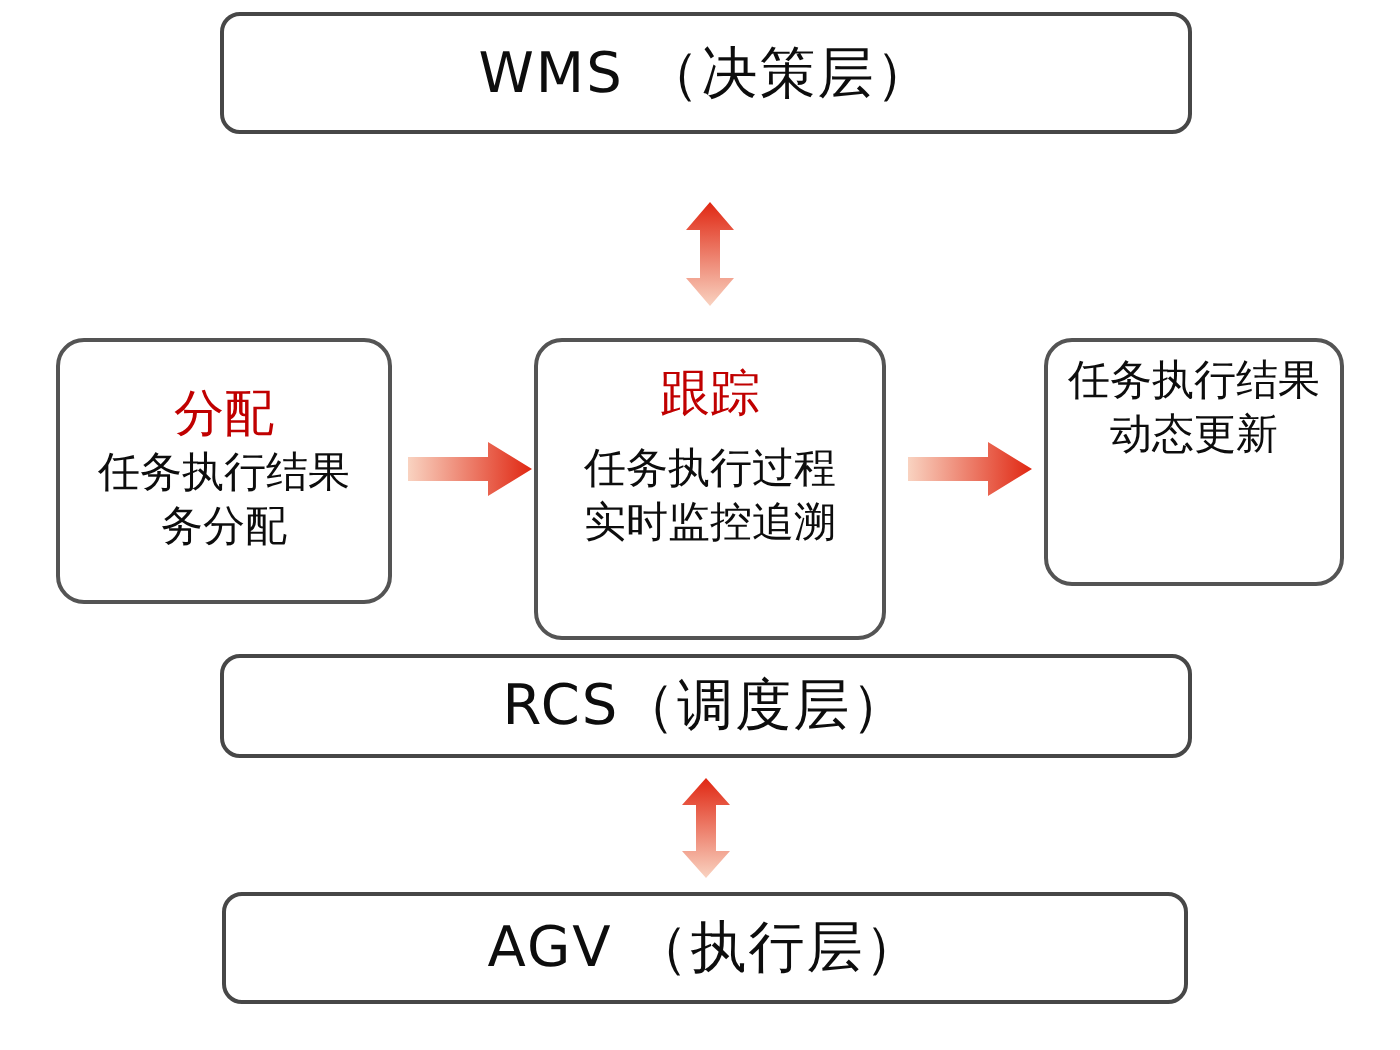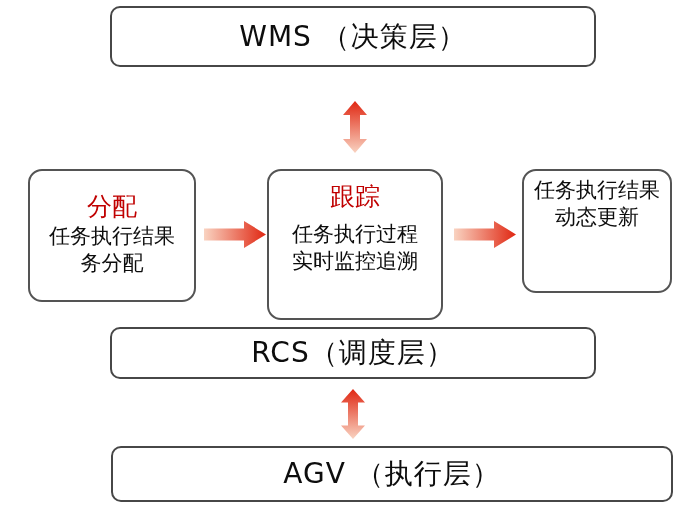--- a/index.html
+++ b/index.html
@@ -51,21 +51,21 @@
     line-height: 27px;
     color: #0d0d0d;
     white-space: nowrap;
   }
   .arrow {
     position: absolute;
     display: block;
   }
   #box-wms  { left: 110px; top: 6px;  width: 486px; height: 61px; }
   #box-rcs  { left: 110px; top: 327px; width: 486px; height: 52px; }
-  #box-agv  { left: 111px; top: 446px; width: 562px; height: 56px; }
+  #box-agv  { left: 111px; top: 446px; width: 483px; height: 56px; }
 
   #box-allocate { left: 28px;  top: 169px; width: 168px; height: 133px; padding-top: 16px; }
   #box-track    { left: 267px; top: 169px; width: 176px; height: 151px; padding-top: 6px; }
   #box-feedback { left: 522px; top: 169px; width: 150px; height: 124px; padding-top: 6px; }
   #box-track .step-title, #box-feedback .step-title { margin-bottom: 8px; }
 
   #v-arrow-top    { left: 343px; top: 101px; }
   #v-arrow-bottom { left: 341px; top: 389px; }
   #h-arrow-1 { left: 204px; top: 221px; }
   #h-arrow-2 { left: 454px; top: 221px; }

